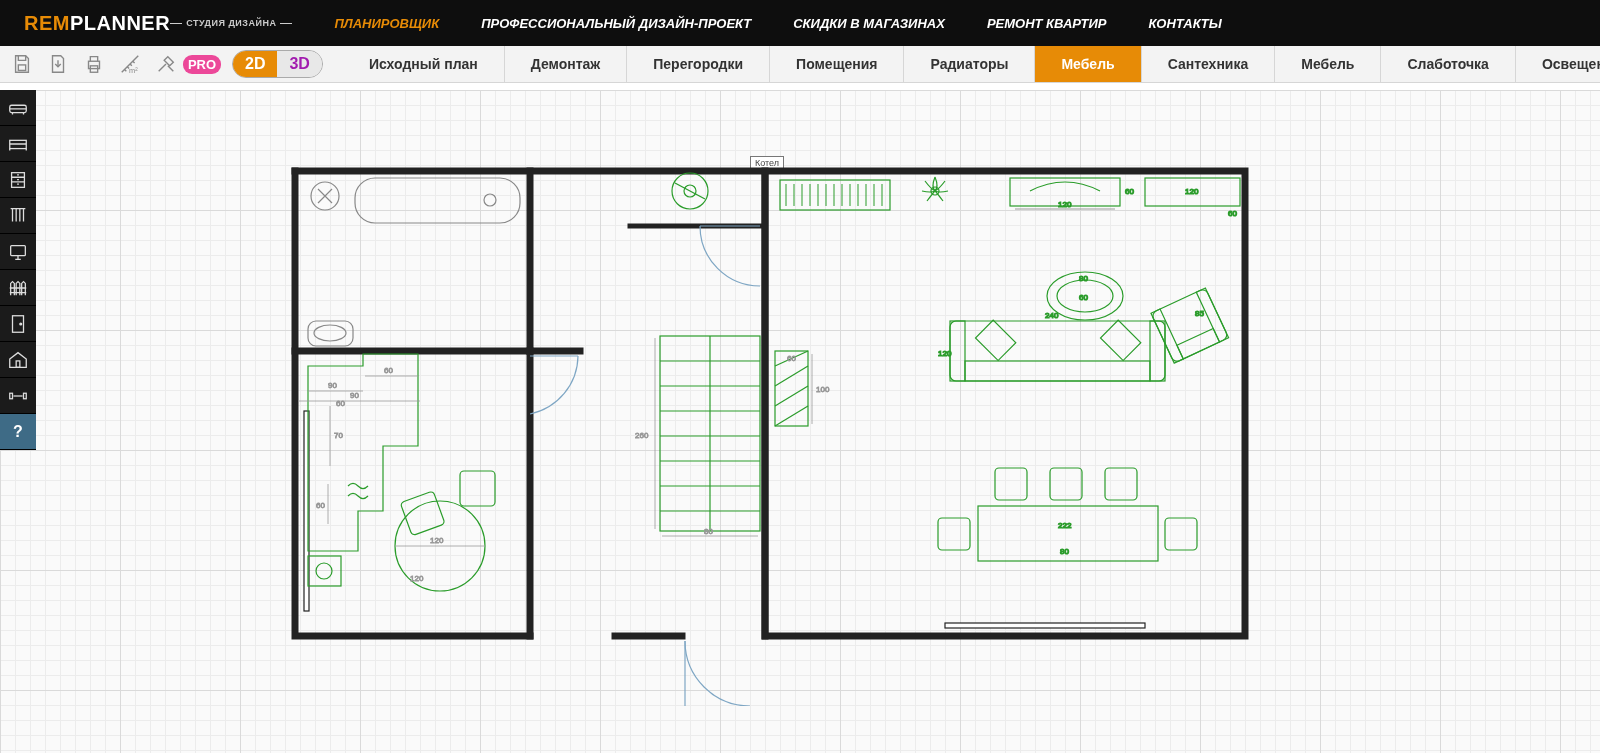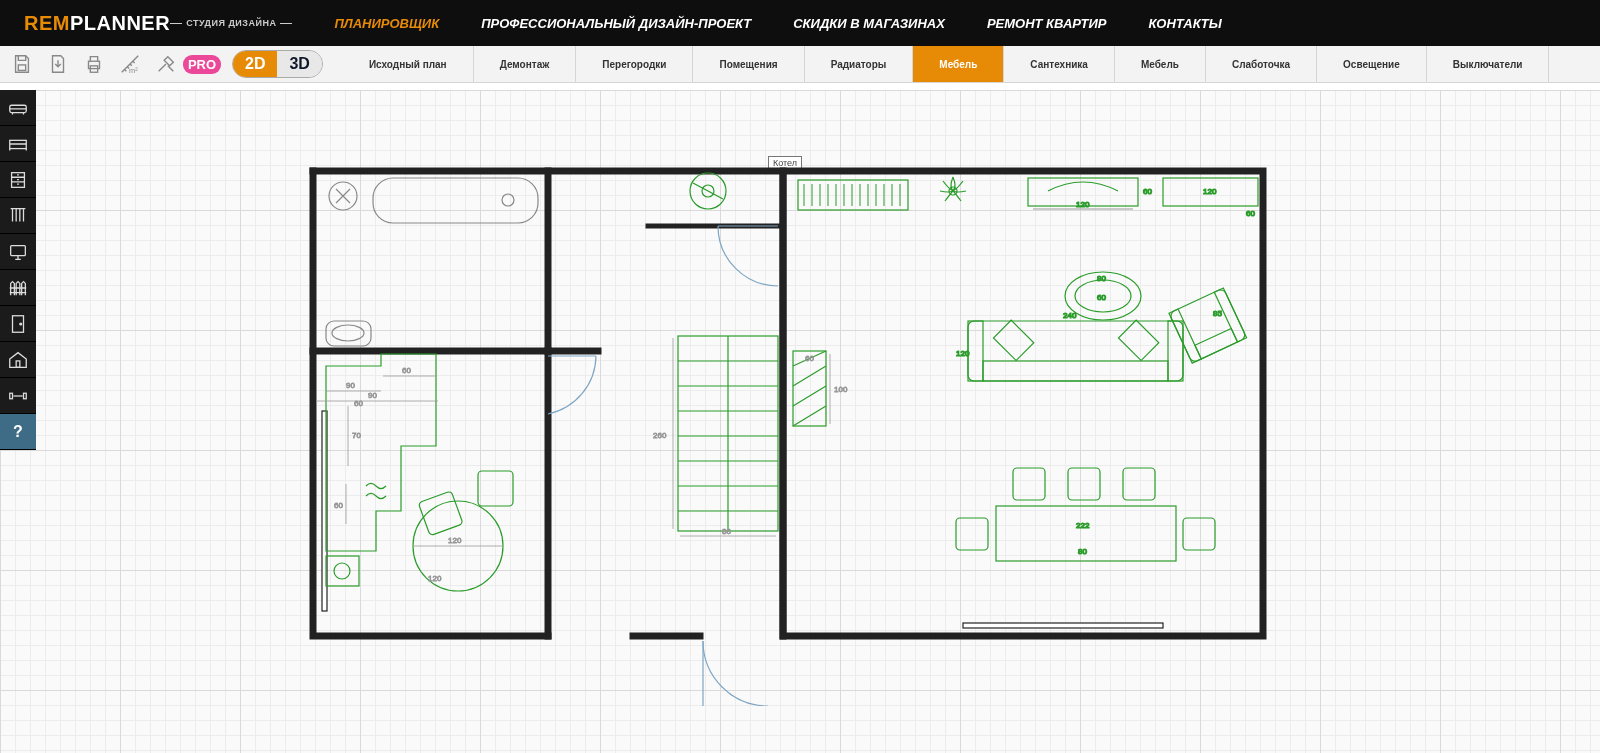--- a/index.html
+++ b/index.html
@@ -48,25 +48,25 @@
   .tools{display:flex;align-items:center;gap:12px;padding:0 10px}
   .tool-icon{width:24px;height:24px;display:flex;align-items:center;justify-content:center;cursor:pointer;color:#777}
   .tool-icon svg{width:22px;height:22px;stroke:#888;fill:none;stroke-width:1.5}
   .pro-pill{background:#ec4899;color:#fff;border-radius:9px;font-size:13px;font-weight:700;padding:2px 5px}
   .view-toggle{
     display:flex;border-radius:16px;overflow:hidden;border:1px solid #aaa;margin-left:6px;margin-right:10px;
     height:28px;
   }
   .view-toggle div{padding:0 12px;font-size:16px;font-weight:800;display:flex;align-items:center;cursor:pointer}
   .vt-2d{background:var(--orange);color:#fff}
-  .vt-3d{background:#e8e8e8;color:#0f172a}
+  .vt-3d{background:#e8e8e8;color:#a21caf}
 
   .tabs{display:flex;align-items:stretch;flex:1;overflow:hidden}
   .tab{
-    padding:16px 26px;display:flex;align-items:center;font-size:10px;color:#333;
+    padding:16px 26px;display:flex;align-items:center;font-size:14px;color:#333;
     border-right:1px solid var(--tab-border);cursor:pointer;white-space:nowrap;font-weight:600;
   }
   .tab.active{background:var(--orange);color:#fff}
 
   
   .sidepal{
     position:absolute;left:0;top:90px;width:36px;background:#1b1b1b;
     display:flex;flex-direction:column;
   }
   .sidepal .pal{
@@ -84,21 +84,21 @@
     background-image:
       linear-gradient(to right,var(--grid2) 1px,transparent 1px),
       linear-gradient(to bottom,var(--grid2) 1px,transparent 1px),
       linear-gradient(to right,var(--grid) 1px,transparent 1px),
       linear-gradient(to bottom,var(--grid) 1px,transparent 1px);
     background-size:120px 120px,120px 120px,15px 15px,15px 15px;
     overflow:hidden;
   }
   .floorplan{
     position:absolute;
-    left:308px;top:76px;width:960px;height:480px;cursor:grab;
+    left:290px;top:76px;width:960px;height:480px;cursor:grab;
   }
   .floorplan svg{position:absolute;top:0;left:0}
   .tag{
     position:absolute;top:-10px;left:460px;font-size:9px;background:#fff;border:1px solid #777;
     padding:1px 4px;color:#444;
   }
   .dim{font-size:8px;fill:#777}
 </style>
 </head>
 <body>

